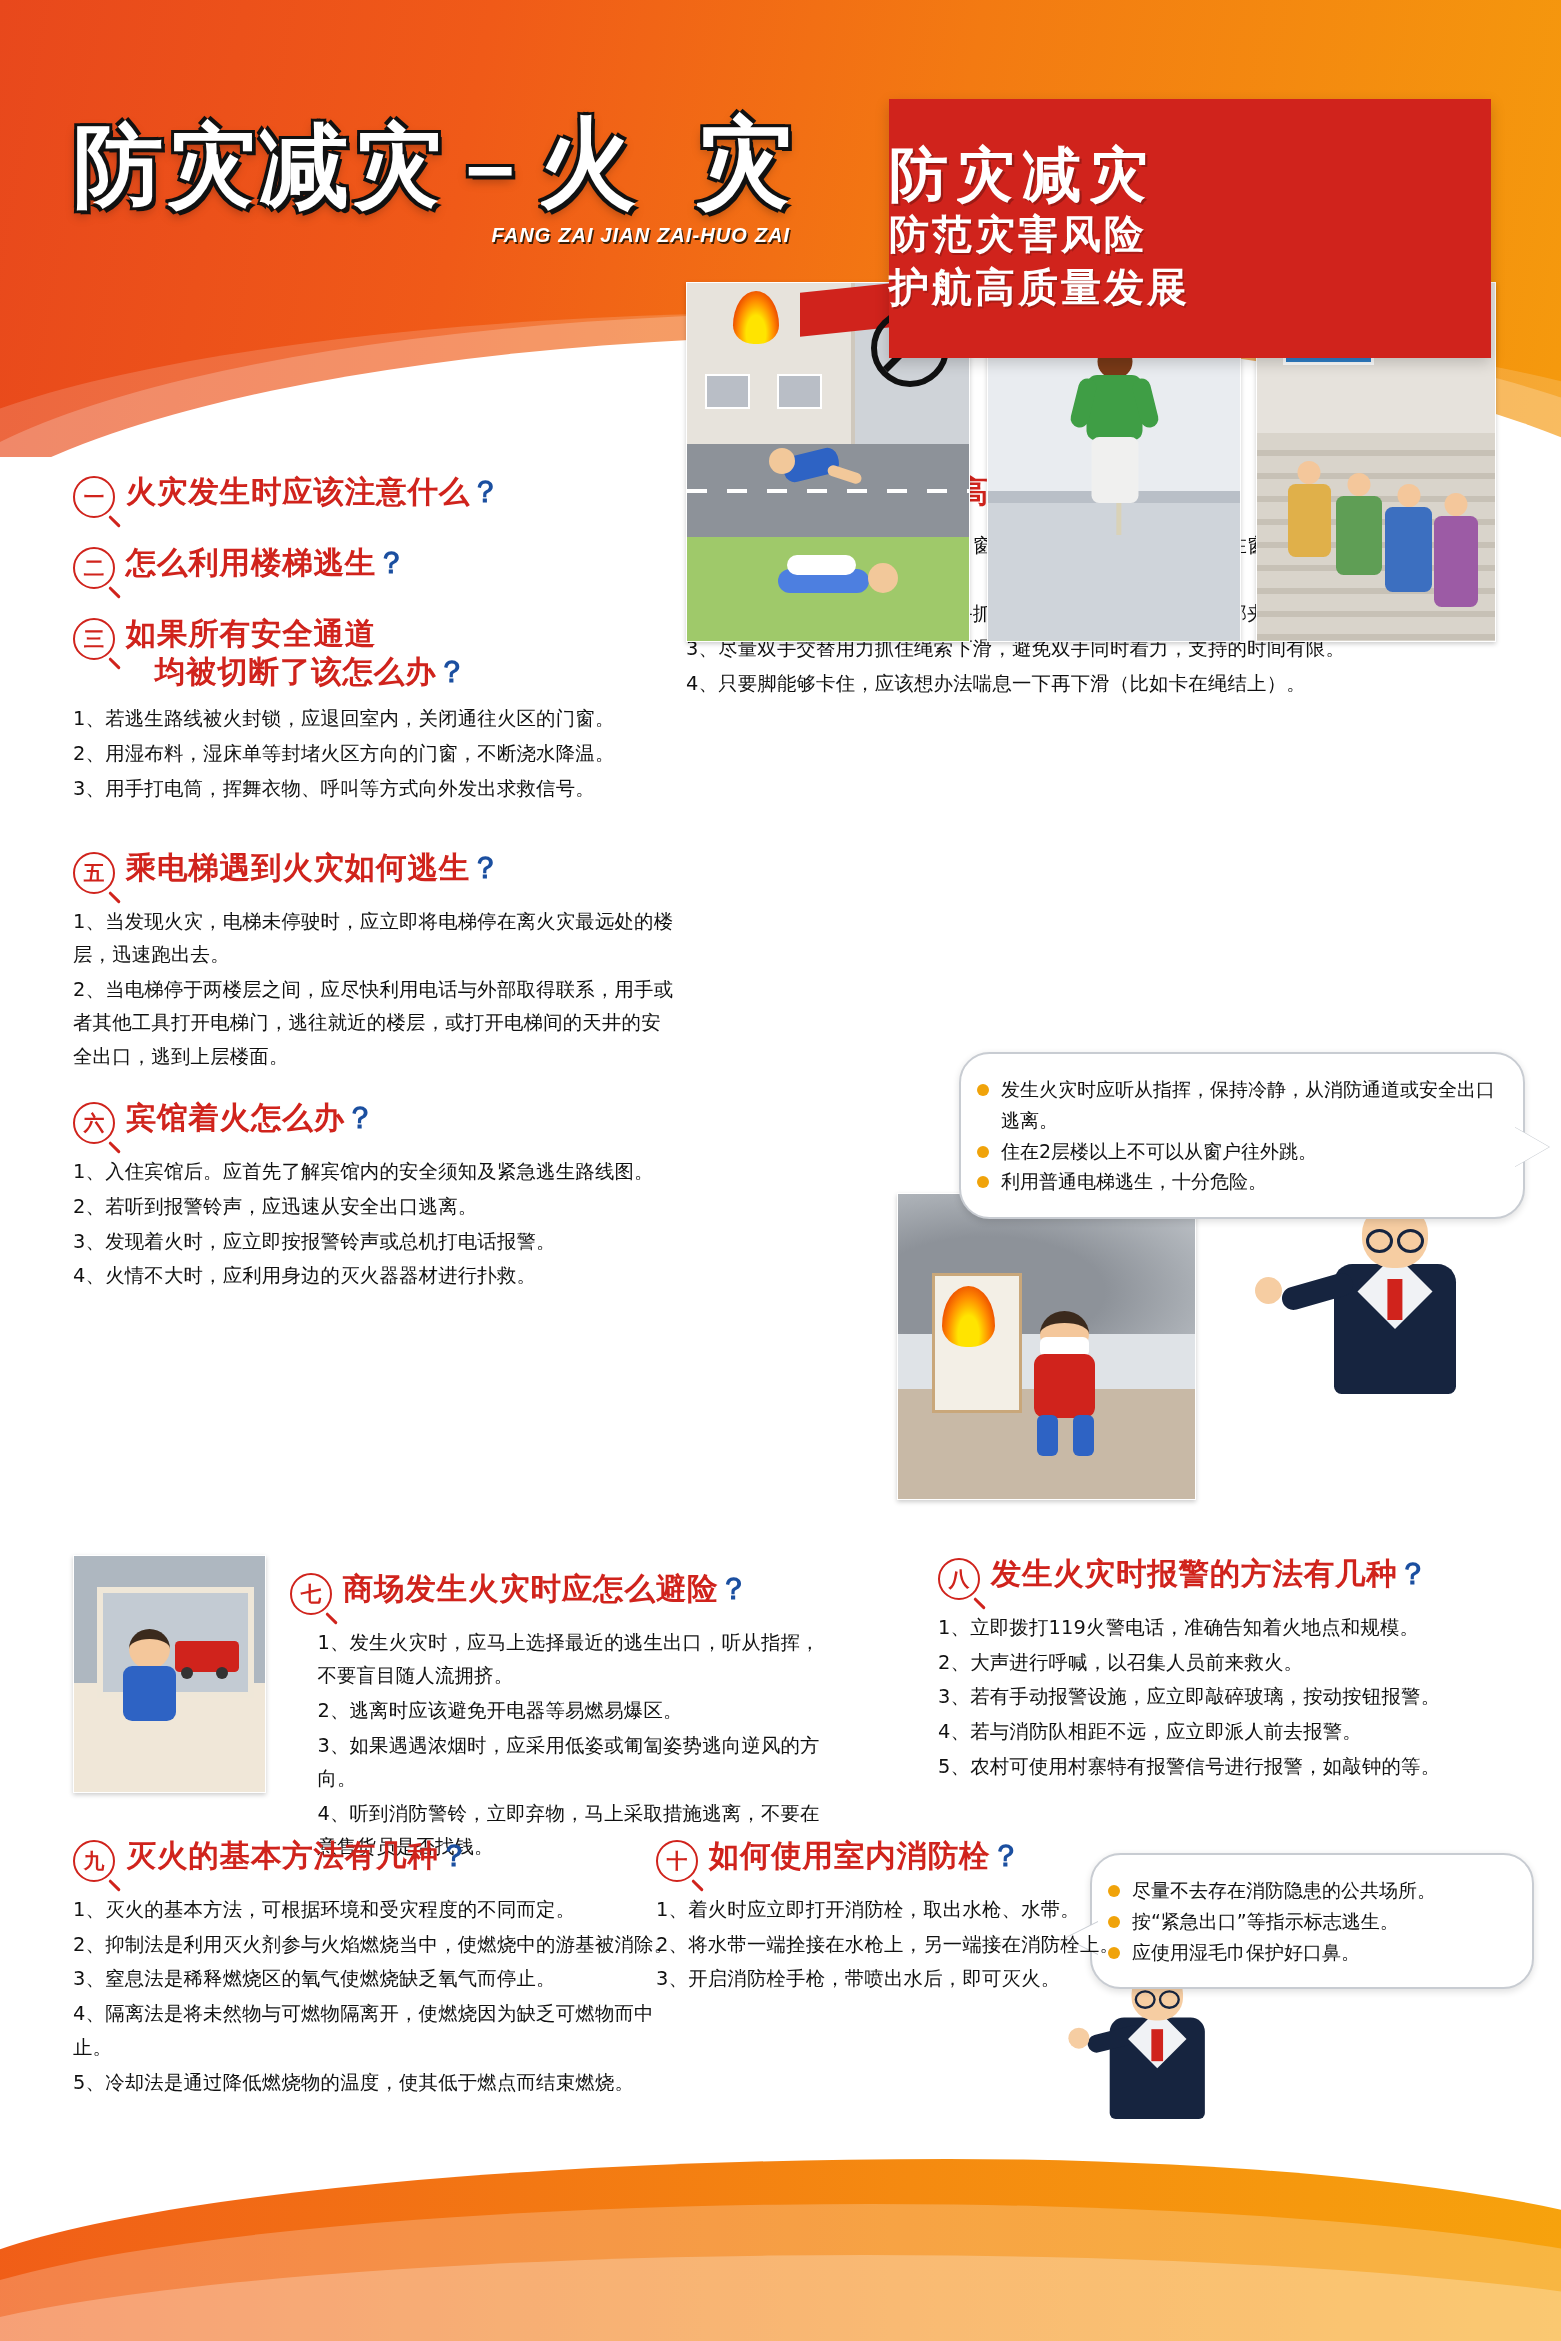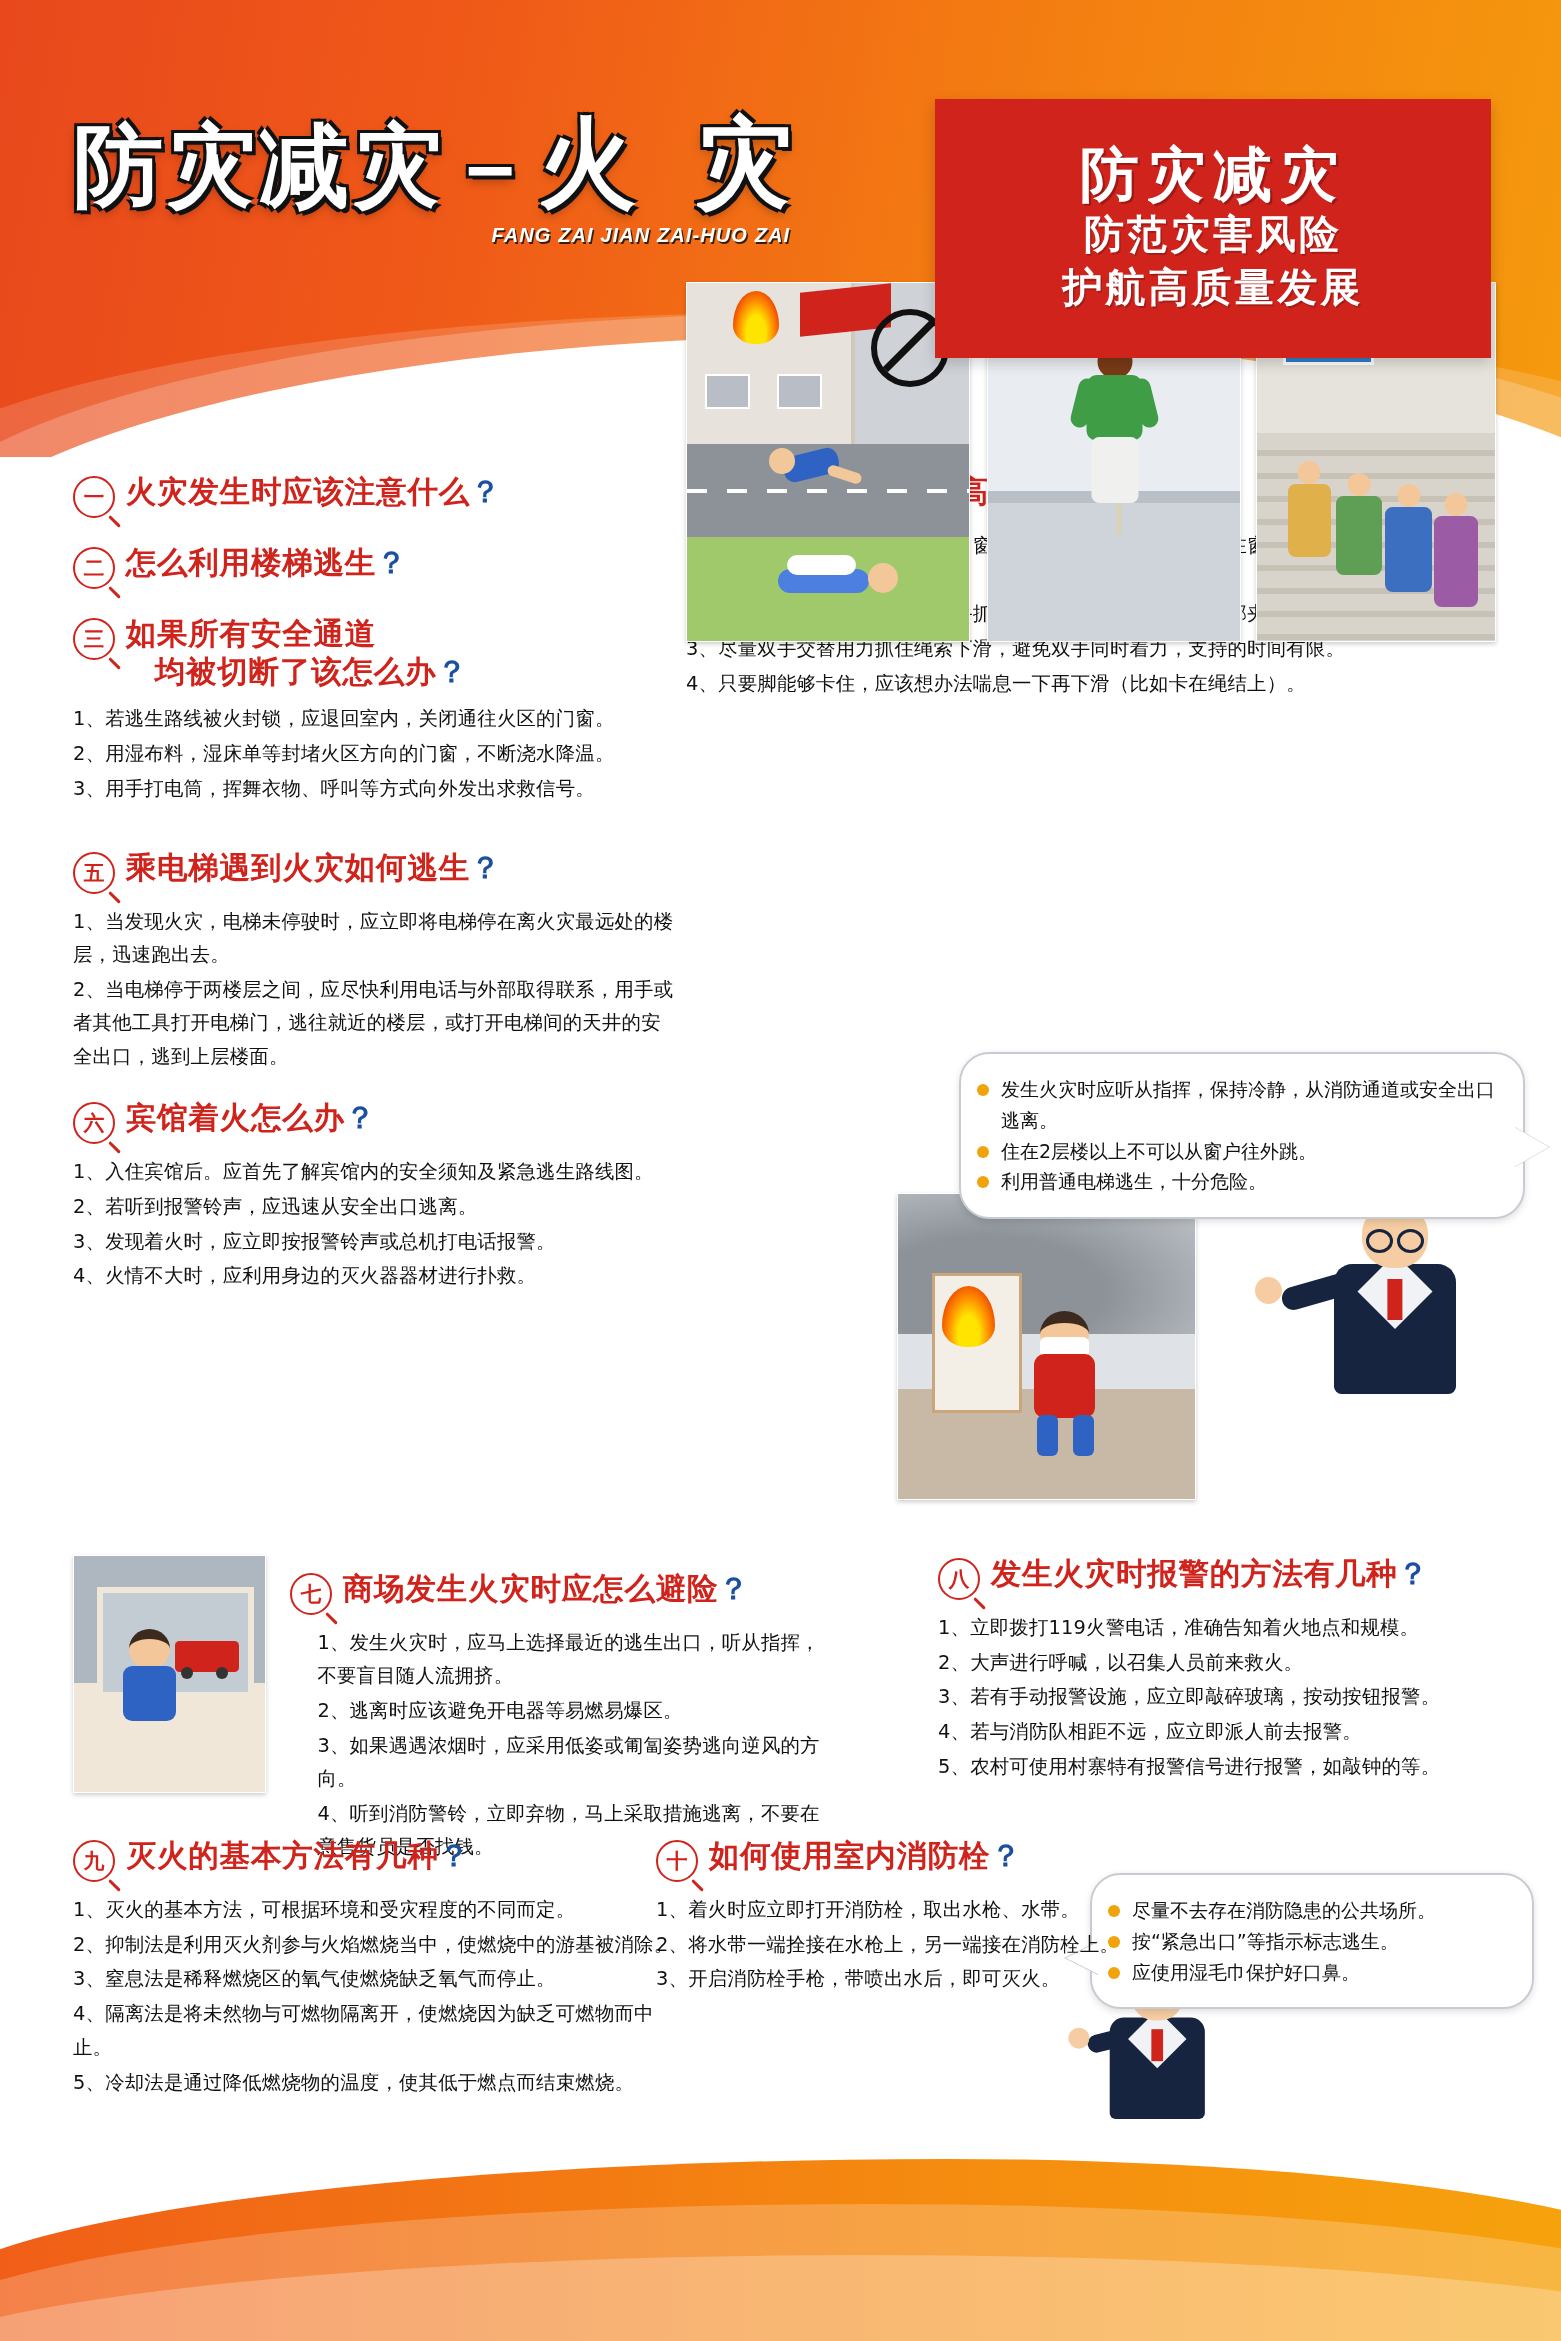--- a/index.html
+++ b/index.html
@@ -97,27 +97,26 @@
     letter-spacing: 1.1px;
     text-shadow: 1.5px 1.5px 0 #3a1d05;
     white-space: nowrap;
   }
 
   
   .red-box {
     position: absolute;
     right: 70px;
     top: 99px;
-    width: 556px;
+    width: 602px;
     height: 259px;
     background: #d0231c;
     z-index: 6;
     display: flex;
     flex-direction: column;
-    align-items: center;
     justify-content: center;
     box-shadow: 0 4.6px 13.7px rgba(0,0,0,0.18);
   }
   .red-box .rb-l1 {
     font-family: "DejaVu Sans", sans-serif;
     font-size: 59px;
     font-weight: bold;
     color: #ffffff;
     letter-spacing: 7.6px;
     line-height: 1.1;
@@ -374,21 +373,21 @@
     width: 0; height: 0;
   }
   .bubble1 { left: 959px; top: 1052px; width: 534px; }
   .bubble1 .bubble-tail {
     right: -26px; top: 73px;
     border-top: 20px solid transparent;
     border-bottom: 20px solid transparent;
     border-left: 35px solid #ffffff;
     filter: drop-shadow(1.5px 0 0 #c8ccd2);
   }
-  .bubble2 { left: 1090px; top: 1853px; width: 412px; margin-top: 20px; }
+  .bubble2 { left: 1090px; top: 1853px; width: 412px; }
   .bubble2 .bubble-tail {
     left: -26px; bottom: 32px;
     border-top: 17px solid transparent;
     border-bottom: 17px solid transparent;
     border-right: 34px solid #ffffff;
     filter: drop-shadow(-1.5px 0 0 #c8ccd2);
   }
 
   
   .grad {

